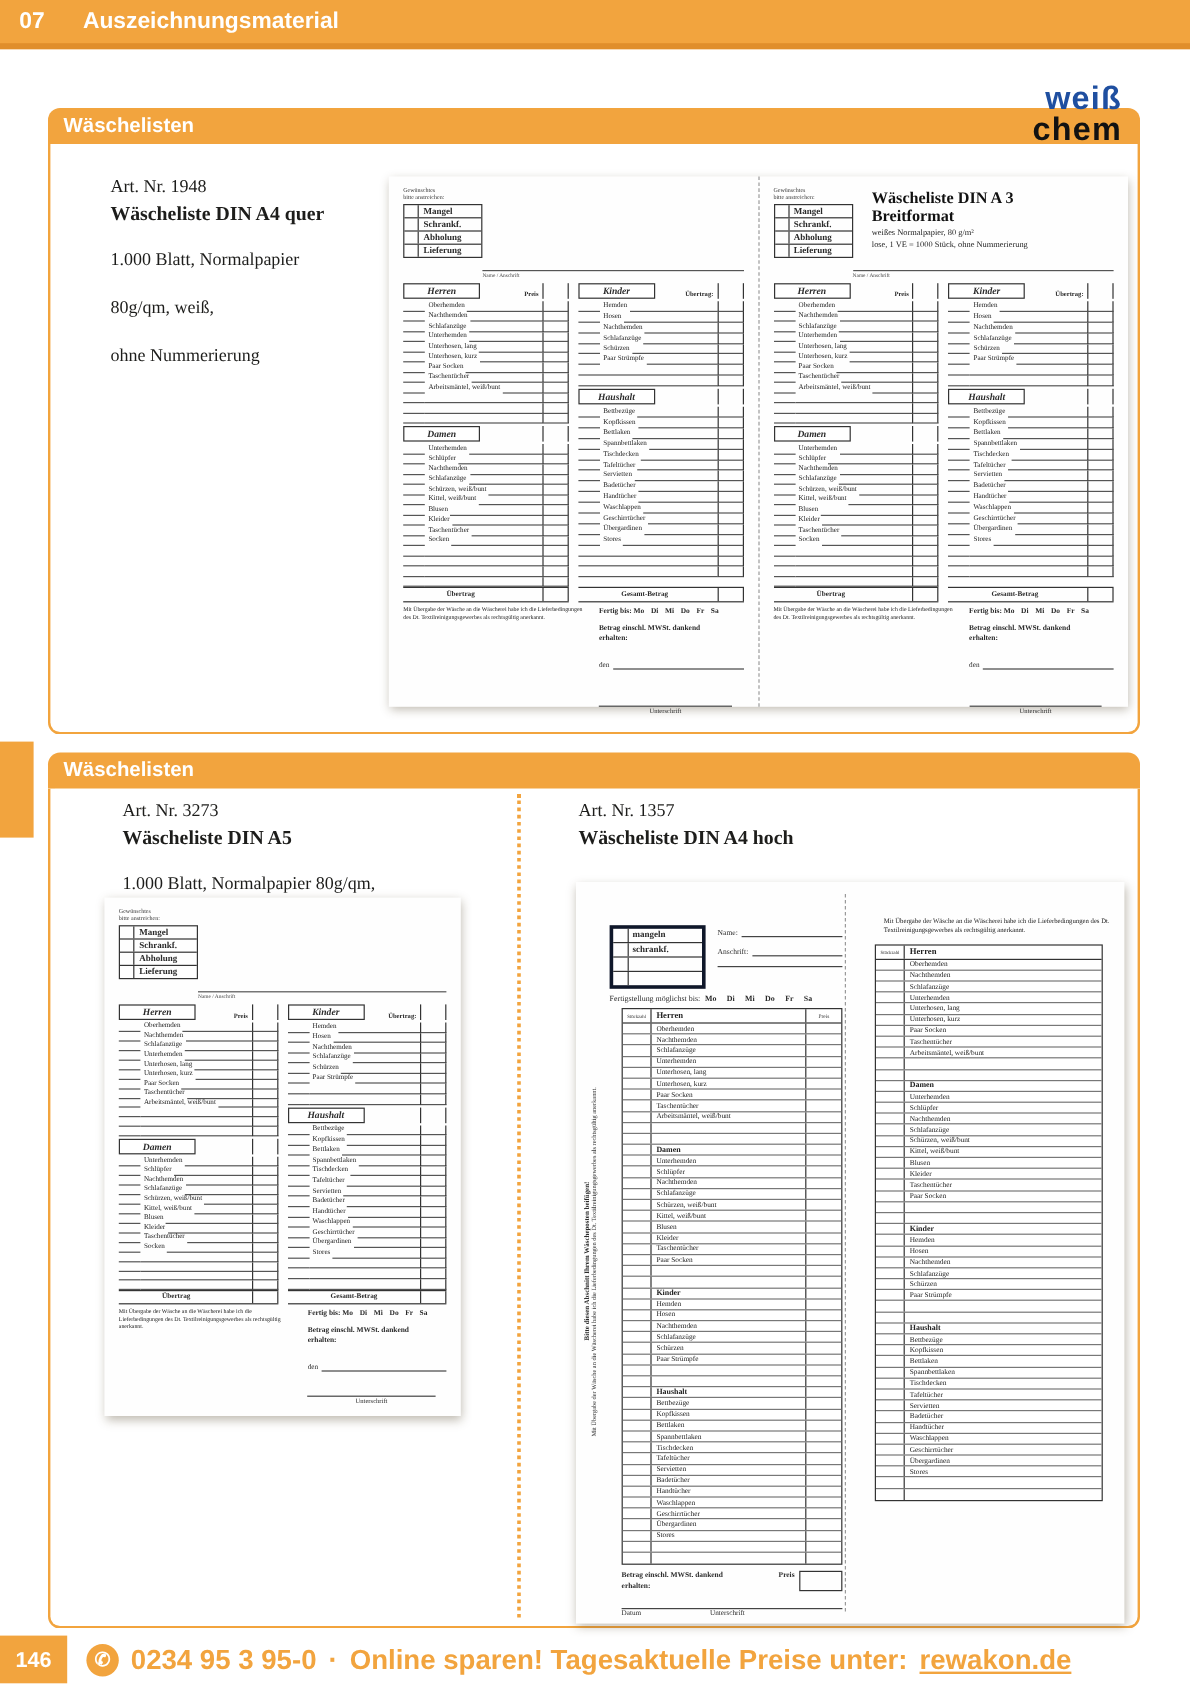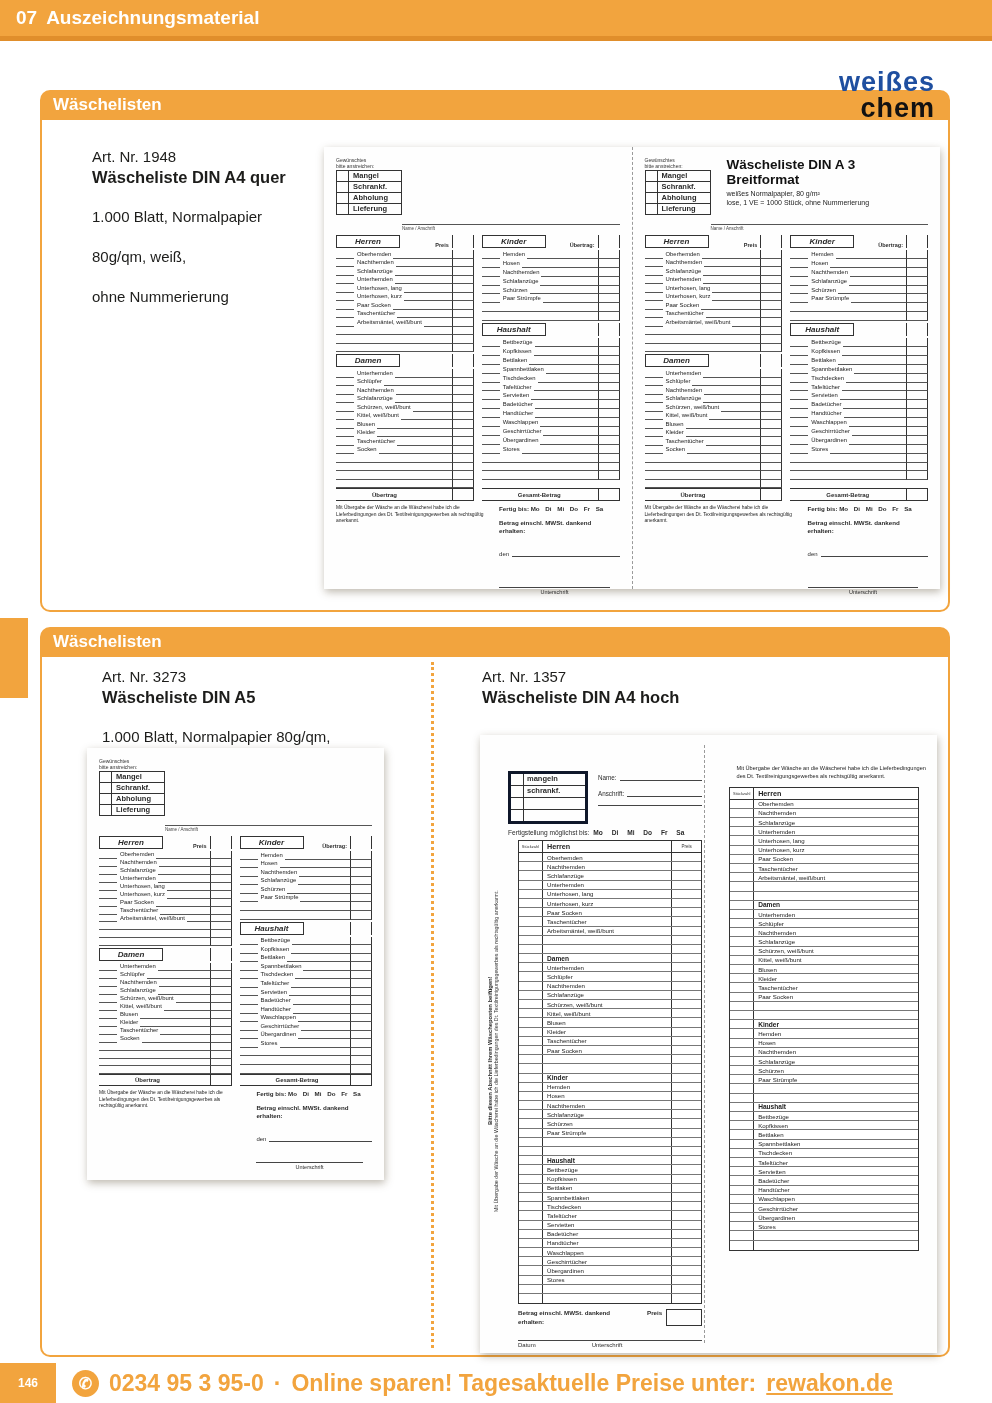--- a/index.html
+++ b/index.html
@@ -11,35 +11,35 @@
   }
   html,body{margin:0;padding:0;}
   body{width:992px;height:1403px;background:#fff;font-family:"Liberation Sans",sans-serif;}
   .page{position:relative;width:992px;height:1403px;overflow:hidden;background:#fff;}
 
   
   .topbar{position:absolute;left:0;top:0;width:100%;height:36px;background:var(--orange);
     border-bottom:5px solid var(--orange-dark);display:flex;align-items:center;color:#fff;
     font-weight:bold;font-size:19px;box-sizing:content-box;}
   .chapter-no{margin-left:16px;}
-  .chapter-title{margin-left:9px;}
+  .chapter-title{margin-left:32px;}
 
   
   .brand{position:absolute;top:70px;right:57px;z-index:6;text-align:right;font-weight:bold;line-height:.95;}
   .brand-top{color:var(--blue);font-size:27px;letter-spacing:1px;}
   .brand-bottom{color:#121212;font-size:27px;letter-spacing:1px;}
 
   
   .secbar{position:absolute;left:40px;width:910px;height:30px;background:var(--orange);
     border-radius:10px 10px 0 0;display:flex;align-items:center;color:#fff;font-weight:bold;
     font-size:17px;padding-left:13px;box-sizing:border-box;z-index:2;}
   .secbar1{top:90px;}
   .secbar2{top:627px;}
   .secbox{position:absolute;left:40px;width:910px;background:#fff;border:2px solid var(--orange);
-    border-top:none;border-radius:0 0 10px 10px;box-sizing:border-box;z-index:1;}
+    border-top:none;border-radius:0 0 10px 10px;box-sizing:border-box;z-index:1;font-family:Liberation Serif, serif;}
   .secbox1{top:120px;height:492px;}
   .secbox2{top:657px;height:700px;padding-left:21px;}
 
   
   .product{position:absolute;color:#1d1d1b;}
   .p1948{left:50px;top:28px;}
   .p3273{left:60px;top:11px;}
   .p1764{left:440px;top:11px;}
   .art{font-size:15px;margin-bottom:3px;}
   .pname{font-size:16.5px;font-weight:bold;margin-bottom:3px;}
@@ -145,39 +145,39 @@
   .fb-sign-line{border-top:1px solid #444;}
   .fb-sign-labels{display:flex;font-size:6px;margin-top:1px;}
   .fb-sign-datum{width:40%;}
   .fb-dashsep{width:0;border-left:1px dashed #9a9a9a;margin:0 2px;}
   .fb-right{flex:1;padding-top:20px;padding-left:8px;min-width:0;}
   .fb-legal{font-size:5.6px;line-height:1.4;width:90%;margin:0 0 6px auto;color:#222;}
   .fb-right .fb-table{margin-left:14px;margin-right:10px;}
 
   
   .pageno{position:absolute;left:0;top:1363px;width:56px;height:40px;background:var(--orange);
-    color:#fff;font-weight:bold;font-size:12px;display:flex;align-items:center;justify-content:center;}
+    color:#fff;font-weight:bold;font-size:18px;display:flex;align-items:center;justify-content:center;}
   .footline{position:absolute;left:72px;top:1364px;height:38px;display:flex;align-items:center;
     gap:10px;color:var(--orange);font-weight:bold;font-size:23px;white-space:nowrap;}
   .phone-icon{width:27px;height:27px;border-radius:50%;background:var(--orange);color:#fff;
     display:flex;align-items:center;justify-content:center;font-size:16px;flex:none;}
   .footlink{color:var(--orange);text-decoration:underline;}
 </style>
 </head>
 <body>
 
 <div class="page">
 
   <header class="topbar">
     <span class="chapter-no">07</span>
     <span class="chapter-title">Auszeichnungsmaterial</span>
   </header>
 
   <div class="brand">
-    <div class="brand-top">weißes</div>
+    <div class="brand-top">weiß</div>
     <div class="brand-bottom">chem</div>
   </div>
 
   <div class="secbar secbar1">
     <span>Wäschelisten</span>
   </div>
 
   <div class="secbox secbox1">
     <div class="product p1948">
       <div class="art">Art. Nr. 1948</div>

